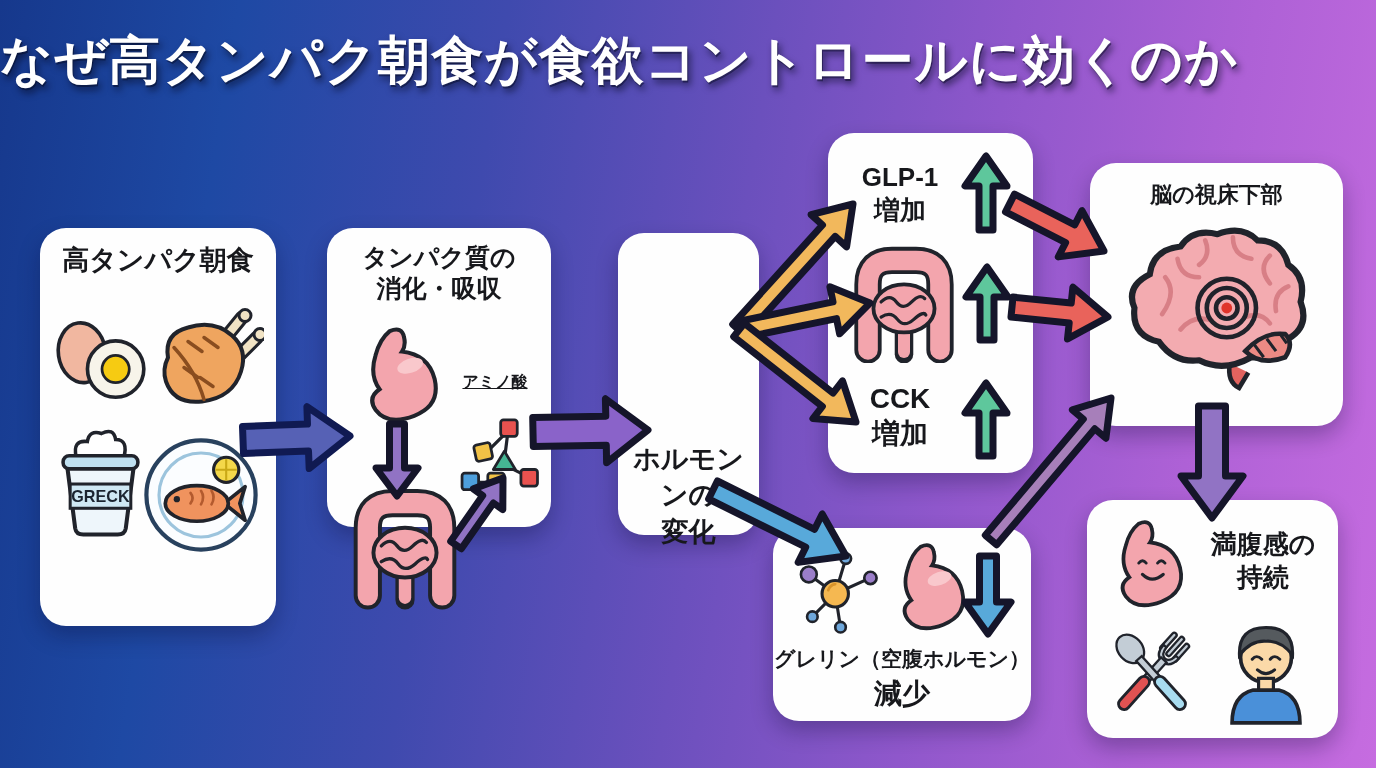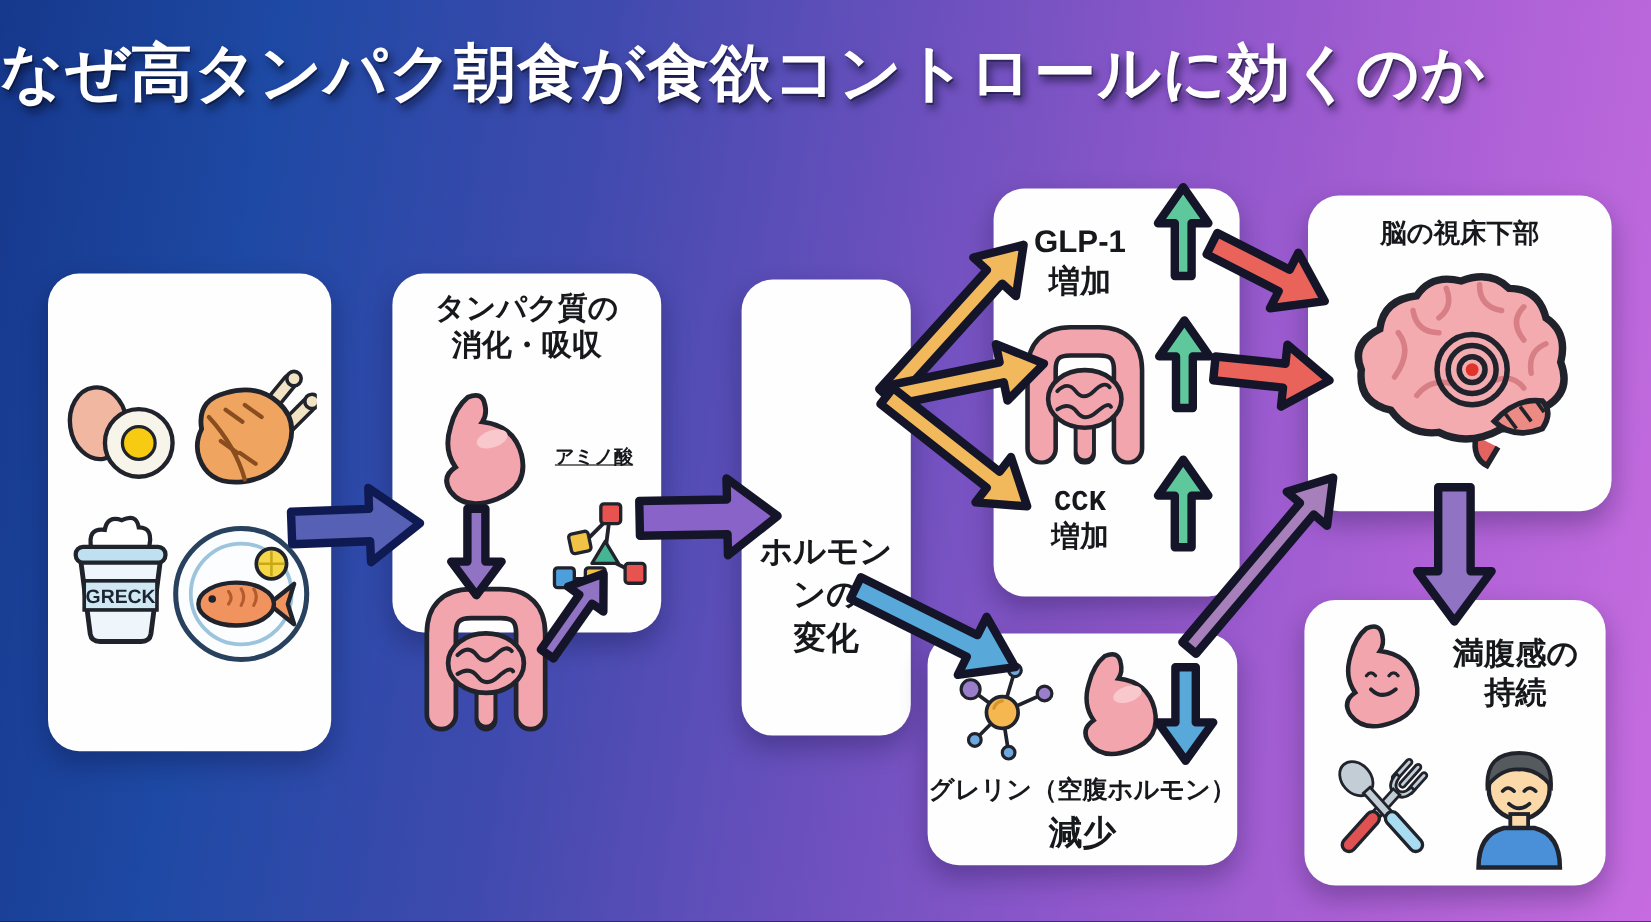--- a/index.html
+++ b/index.html
@@ -26,20 +26,21 @@
   #arrow-layer{position:absolute;left:0;top:0;pointer-events:none;}
 </style>
 </head>
 <body>
 
 <div id="canvas">
 
   <div id="title">なぜ高タンパク朝食が食欲コントロールに効くのか</div>
 
   <div class="card" style="left:40px;top:228px;width:236px;height:398px;">
+    <div class="jp ctr abs" style="left:0;top:16px;width:100%;font-size:27px;">高タンパク朝食</div>
     <div class="abs" style="left:12px;top:82px;width:100px;height:106px;">
       <svg viewBox="0 0 110 100" width="100" height="100">
         <ellipse cx="33" cy="42" rx="26" ry="33" fill="#f1b7a0" stroke="#20232b" stroke-width="4" transform="rotate(-8 33 42)"></ellipse>
         <circle cx="70" cy="60" r="31" fill="#f7f4ea" stroke="#20232b" stroke-width="4"></circle>
         <circle cx="70" cy="60" r="15" fill="#f6cb12" stroke="#20232b" stroke-width="3"></circle>
       </svg>
     </div>
     <div class="abs" style="left:104px;top:78px;width:120px;height:112px;">
       <svg viewBox="0 0 120 105" width="120" height="108">
         <path d="M80 32 L98 10" stroke="#20232b" stroke-width="14" stroke-linecap="round"></path>
@@ -104,44 +105,44 @@
         <path d="M22 98 L22 38 Q22 16 44 16 L66 16 Q88 16 88 38 L88 98" fill="none" stroke="#20232b" stroke-width="25" stroke-linecap="round"></path>
         <path d="M22 98 L22 38 Q22 16 44 16 L66 16 Q88 16 88 38 L88 98" fill="none" stroke="#f3a5ad" stroke-width="18" stroke-linecap="round"></path>
         <path d="M55 80 L55 102" stroke="#20232b" stroke-width="17" stroke-linecap="round"></path>
         <path d="M55 80 L55 100" stroke="#f3a5ad" stroke-width="11" stroke-linecap="round"></path>
         <ellipse cx="55" cy="60" rx="28" ry="22" fill="#f3a5ad" stroke="#20232b" stroke-width="3.5"></ellipse>
         <path d="M34 54 q8 -8 14 0 t14 0 t12 -3 M34 68 q9 -6 15 2 t15 0 t11 -4" fill="none" stroke="#20232b" stroke-width="3" stroke-linecap="round"></path>
       </svg>
     </div>
   </div>
 
-  <div class="card" style="left:618px;top:233px;width:141px;height:380px;">
+  <div class="card" style="left:618px;top:233px;width:141px;height:302px;">
     <div class="jp ctr abs" style="left:0;top:208px;width:100%;font-size:27px;line-height:1.35;">
       <div>ホルモン</div>
       <div>ンの</div>
       <div>変化</div>
     </div>
   </div>
 
-  <div class="card" style="left:828px;top:133px;width:205px;height:340px;margin-top:24px;">
+  <div class="card" style="left:828px;top:133px;width:205px;height:340px;">
     <div class="jp ctr abs" style="left:4px;top:28px;width:136px;font-size:26px;">
       <div>GLP-1</div>
       <div>増加</div>
     </div>
     <div class="abs" style="left:16px;top:110px;width:120px;height:120px;">
       <svg viewBox="0 0 110 110" width="120" height="120">
         <path d="M22 98 L22 38 Q22 16 44 16 L66 16 Q88 16 88 38 L88 98" fill="none" stroke="#20232b" stroke-width="25" stroke-linecap="round"></path>
         <path d="M22 98 L22 38 Q22 16 44 16 L66 16 Q88 16 88 38 L88 98" fill="none" stroke="#f3a5ad" stroke-width="18" stroke-linecap="round"></path>
         <path d="M55 80 L55 102" stroke="#20232b" stroke-width="17" stroke-linecap="round"></path>
         <path d="M55 80 L55 100" stroke="#f3a5ad" stroke-width="11" stroke-linecap="round"></path>
         <ellipse cx="55" cy="60" rx="28" ry="22" fill="#f3a5ad" stroke="#20232b" stroke-width="3.5"></ellipse>
         <path d="M34 54 q8 -8 14 0 t14 0 t12 -3 M34 68 q9 -6 15 2 t15 0 t11 -4" fill="none" stroke="#20232b" stroke-width="3" stroke-linecap="round"></path>
       </svg>
     </div>
-    <div class="jp ctr abs" style="left:4px;top:248px;width:136px;font-size:24px;font-family:Liberation Mono, monospace;">
+    <div class="jp ctr abs" style="left:4px;top:248px;width:136px;font-size:28px;">
       <div>CCK</div>
       <div>増加</div>
     </div>
   </div>
 
   <div class="card" style="left:1090px;top:163px;width:253px;height:263px;">
     <div class="jp ctr abs" style="left:0;top:18px;width:100%;font-size:22px;">脳の視床下部</div>
     <div class="abs" style="left:26px;top:54px;width:200px;height:196px;">
       <svg viewBox="0 0 130 112" width="200" height="182">
         <path d="M74 92 q-2 12 6 16 l6 -10" fill="#e2635f" stroke="#20232b" stroke-width="3"></path>

